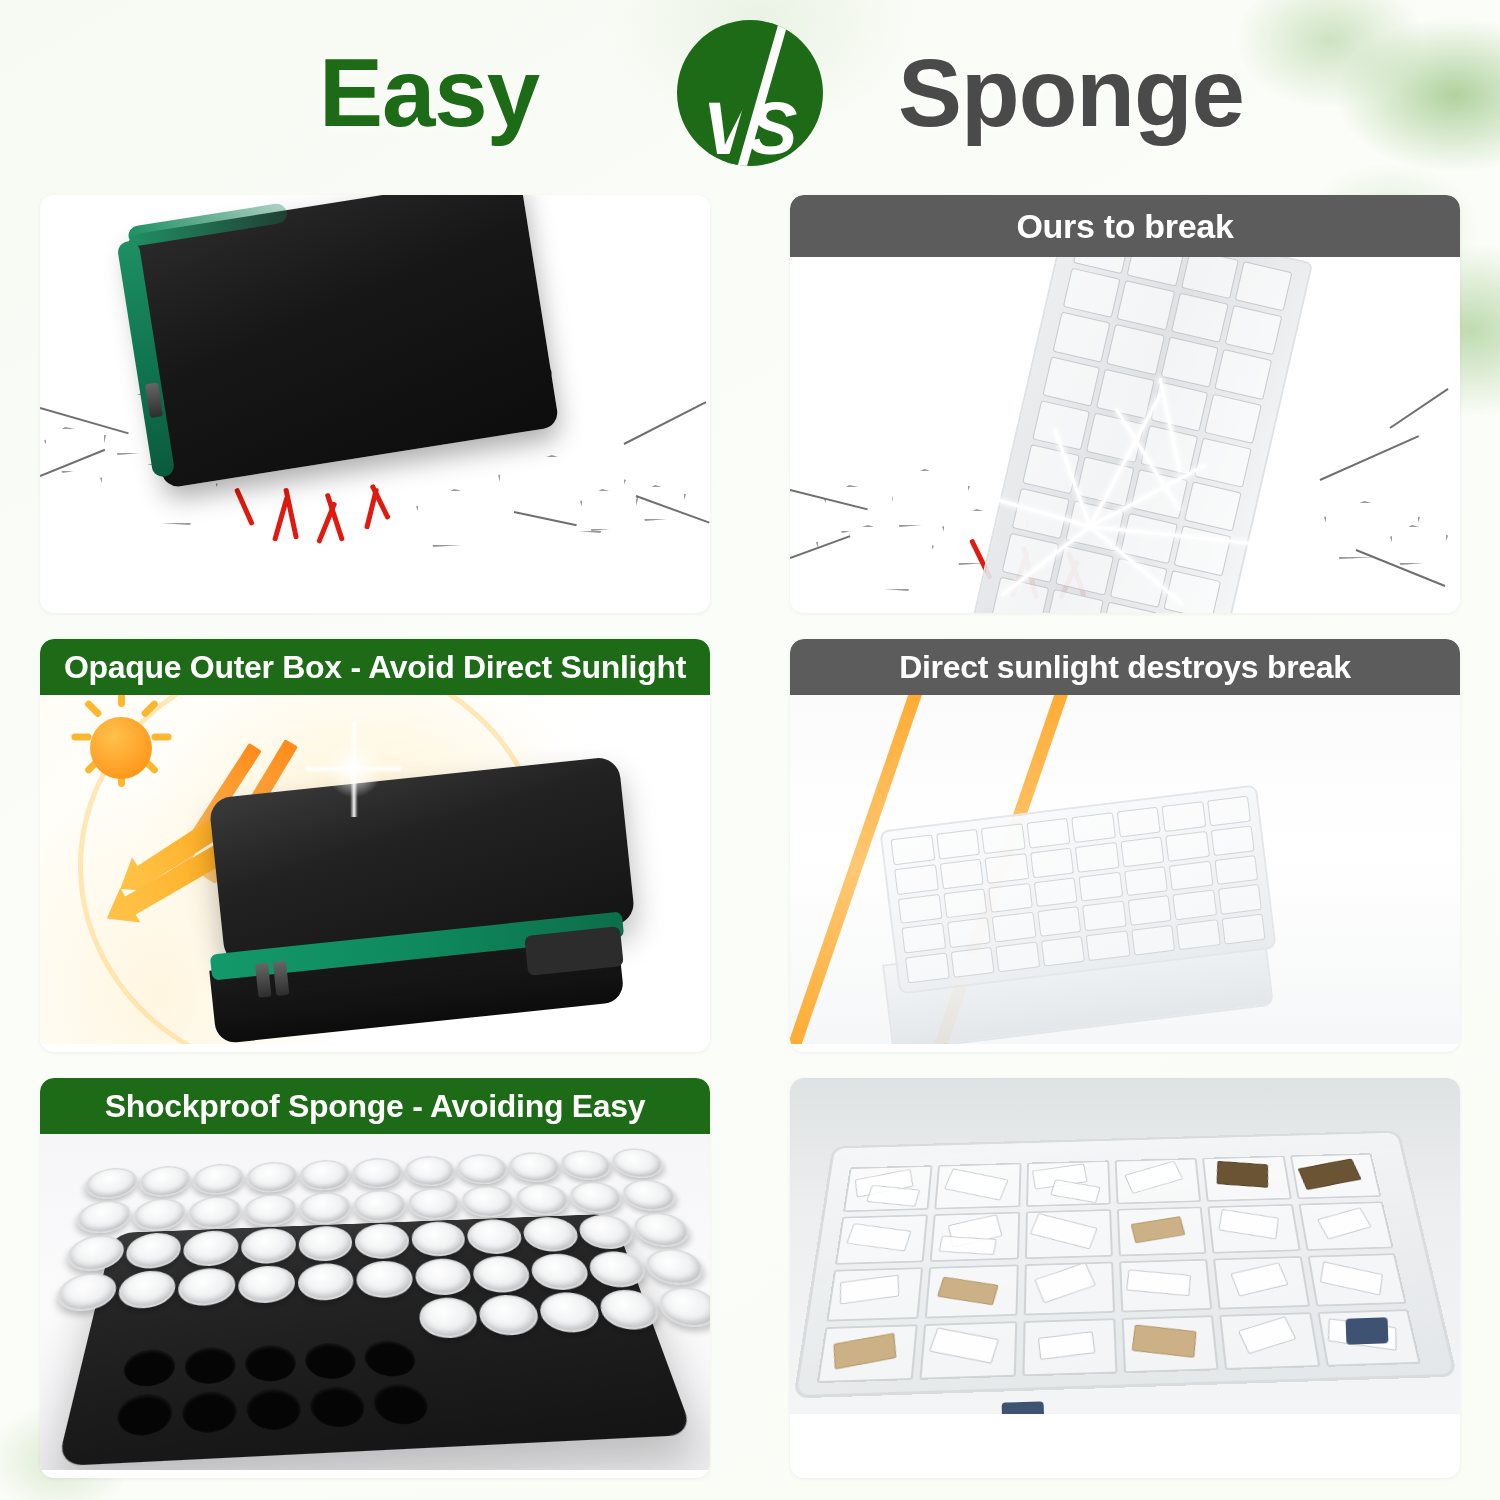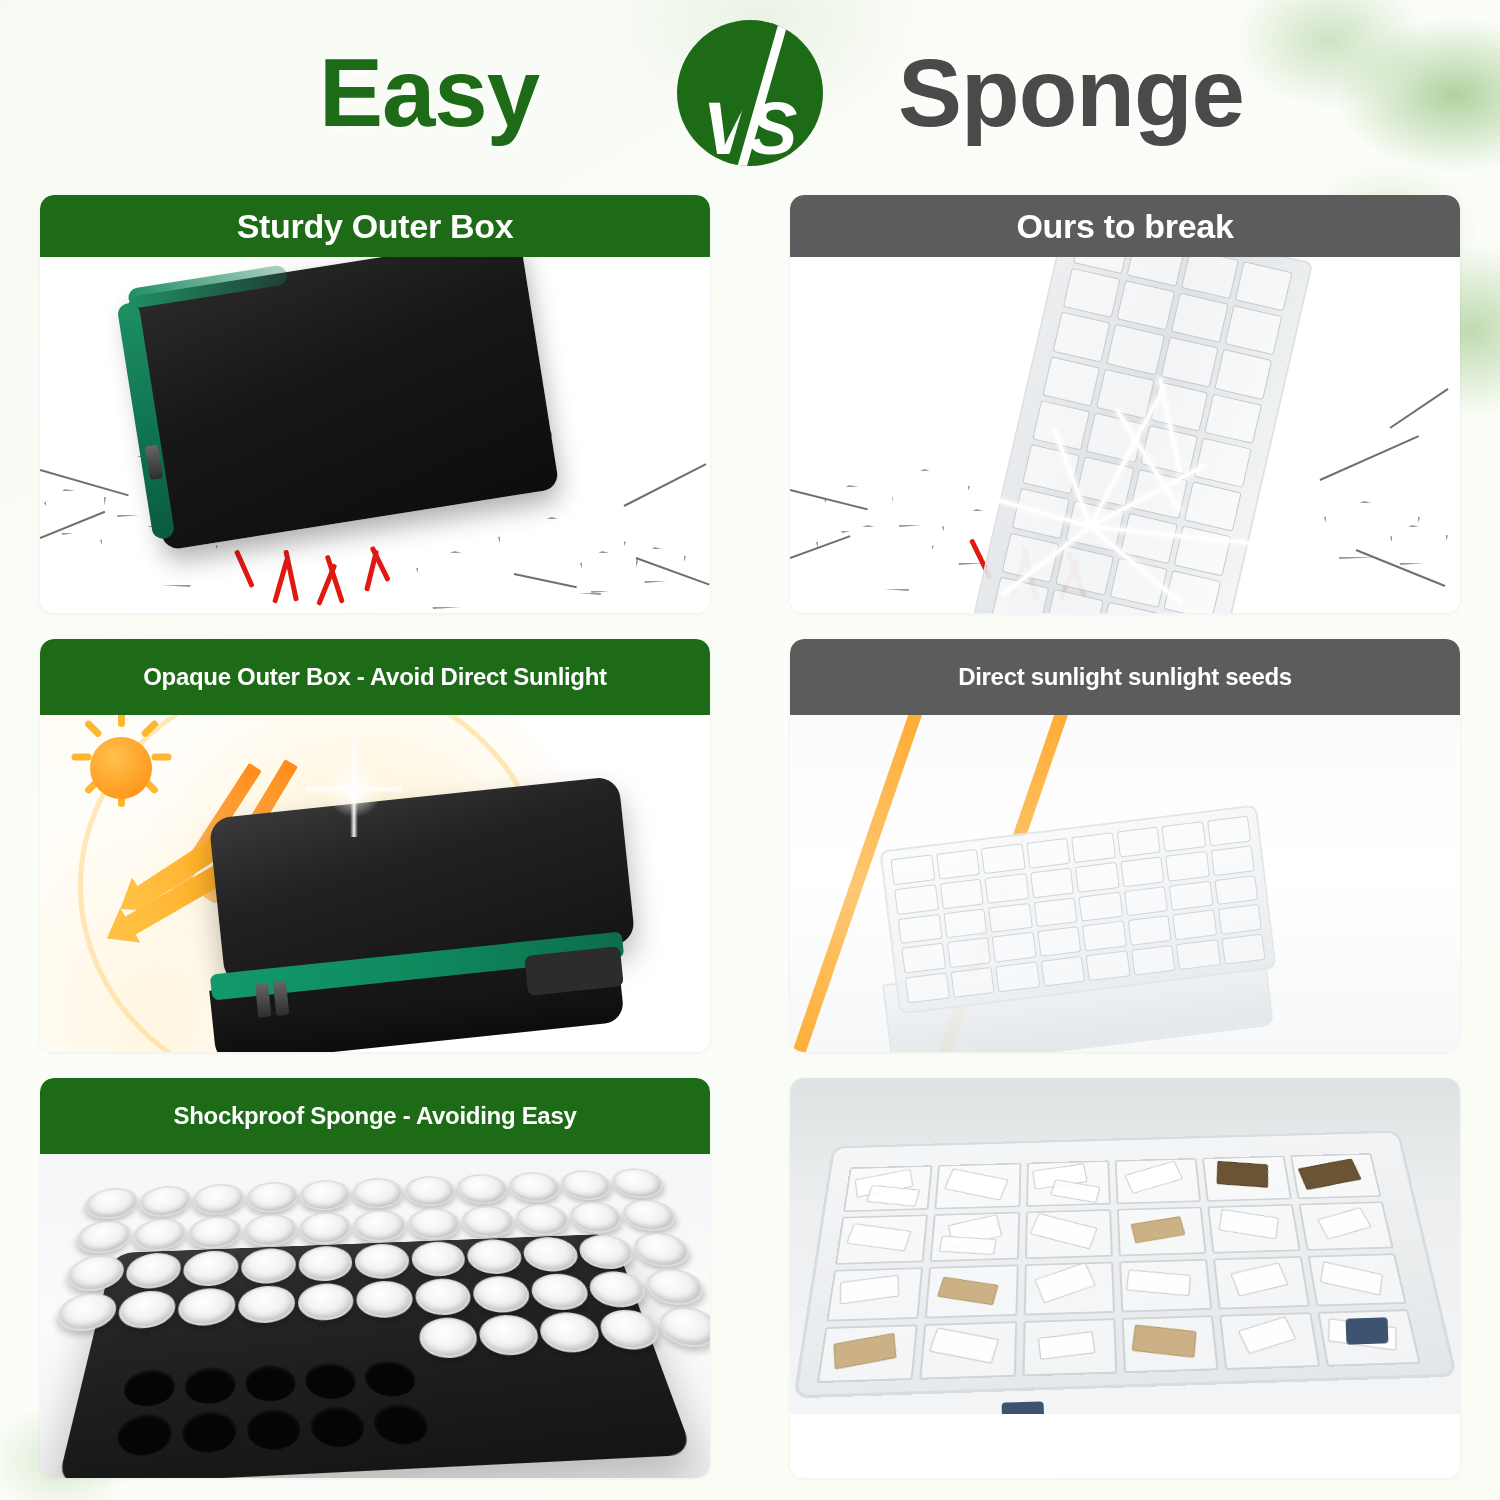--- a/index.html
+++ b/index.html
@@ -109,21 +109,21 @@
     color: #ffffff;
     font-weight: bold;
     font-size: 34px;
     letter-spacing: -0.3px;
     border-radius: 14px 14px 0 0;
     white-space: nowrap;
   }
   .card-header.ours { background: #1d6b16; }
   .card-header.others { background: #5c5c5c; }
   .card.r2 .card-header,
-  .card.r3 .card-header { height: 76px; font-size: 24px; text-align: center; }
+  .card.r3 .card-header { height: 56px; font-size: 32px; text-align: center; }
 
   .card-body {
     position: relative;
     width: 100%;
     height: calc(100% - 62px);
     overflow: hidden;
     background: #ffffff;
   }
   .card.r2 .card-body, .card.r3 .card-body { height: calc(100% - 64px); }
 
@@ -486,21 +486,20 @@
       <span class="vs-text">VS</span>
       <span class="vs-slash"></span>
     </div>
 
     <div class="hdr-word" id="others-label">Sponge</div>
   </div>
 
   <div id="grid">
 
     <div class="card r1">
-      <div class="card-header ours">Sturdy Outer Box</div>
       <div class="card-body">
         <div class="art">
 
           <div class="shard" style="left:4px;  top:232px; width:62px;  height:46px; clip-path:polygon(0% 30%,34% 0%,100% 18%,88% 86%,30% 100%);"></div>
           <div class="shard" style="left:62px; top:198px; width:86px;  height:62px; clip-path:polygon(6% 24%,46% 0%,100% 30%,82% 92%,18% 100%);"></div>
           <div class="shard" style="left:136px;top:228px; width:92px;  height:66px; clip-path:polygon(0% 36%,40% 0%,100% 26%,90% 90%,22% 100%);"></div>
           <div class="shard" style="left:60px; top:268px; width:118px; height:62px; clip-path:polygon(0% 24%,46% 0%,100% 34%,76% 100%,14% 92%);"></div>
           <div class="shard" style="left:170px;top:188px; width:72px;  height:54px; clip-path:polygon(4% 34%,44% 0%,100% 26%,84% 92%,16% 100%);"></div>
           <div class="shard" style="left:376px;top:294px; width:96px;  height:58px; clip-path:polygon(0% 30%,40% 0%,100% 28%,88% 92%,18% 100%);"></div>
           <div class="shard" style="left:458px;top:260px; width:128px; height:78px; clip-path:polygon(0% 26%,42% 0%,100% 32%,80% 100%,12% 90%);"></div>
@@ -636,21 +635,21 @@
           <div id="case-r2-zip">
             <div class="case-zip-pull" style="left:44px; top:14px;"></div>
             <div class="case-zip-pull" style="left:62px; top:14px;"></div>
           </div>
           <div id="case-r2-sparkle"></div>
         </div>
       </div>
     </div>
 
     <div class="card r2">
-      <div class="card-header others">Direct sunlight sunlight seeds</div>
+      <div class="card-header others">Direct sunlight destroys break</div>
       <div class="card-body">
         <div class="art" style="background:linear-gradient(180deg,#fbfbfb 0%,#ffffff 45%,#f6f7f8 100%);">
 
           <div id="clearbox-r2-base"></div>
           <div id="clearbox-r2">
             <div class="cb2-cells">
               <div></div>
                 <div></div>
                 <div></div>
                 <div></div>

